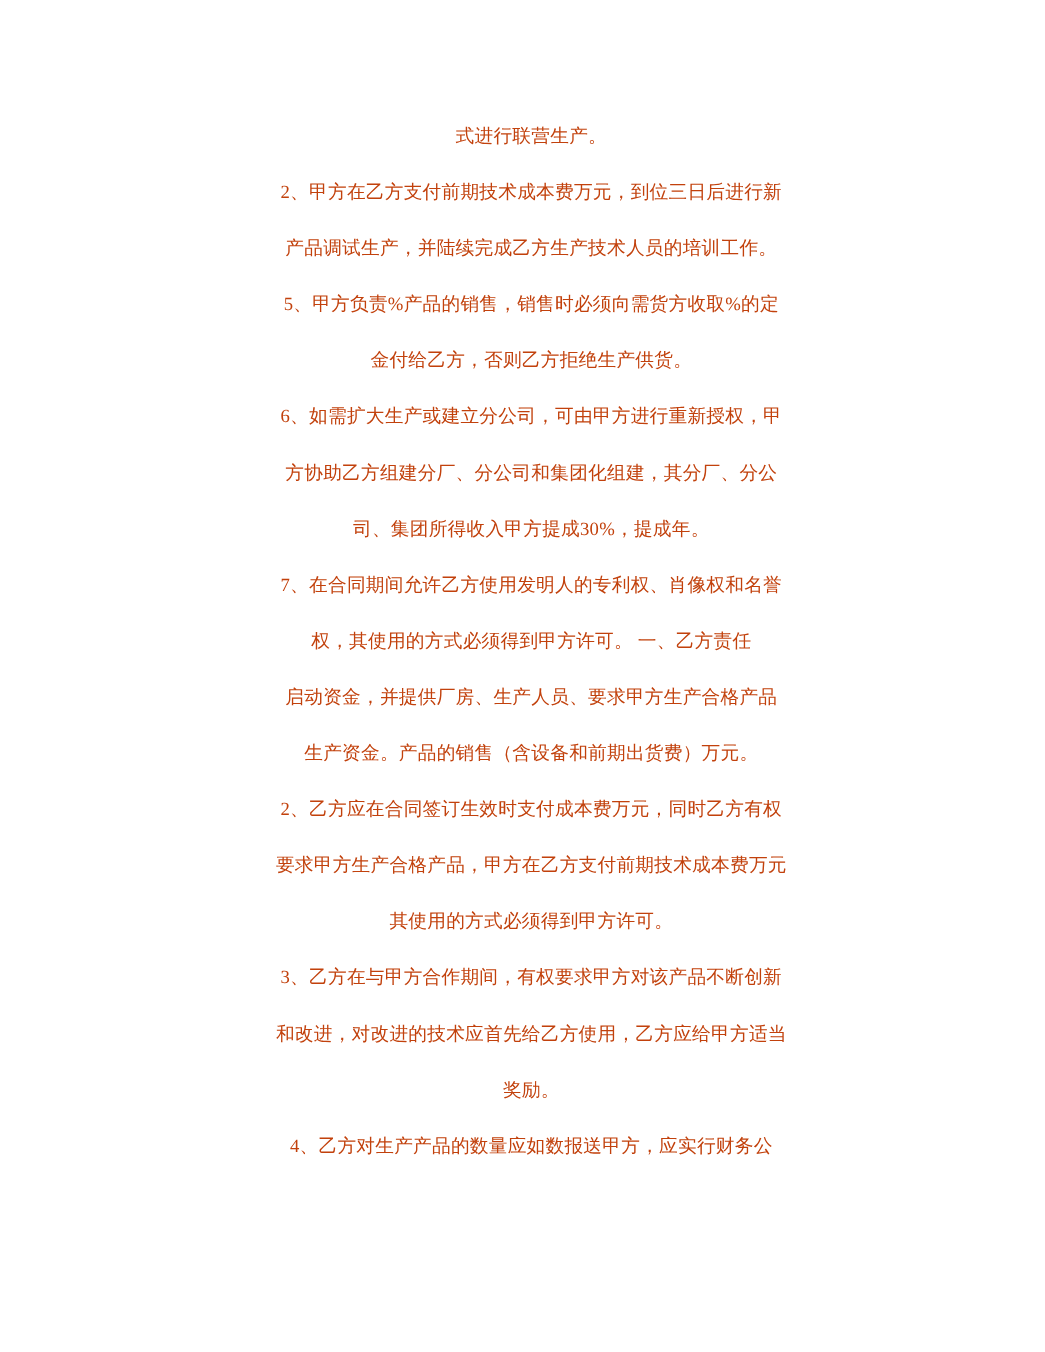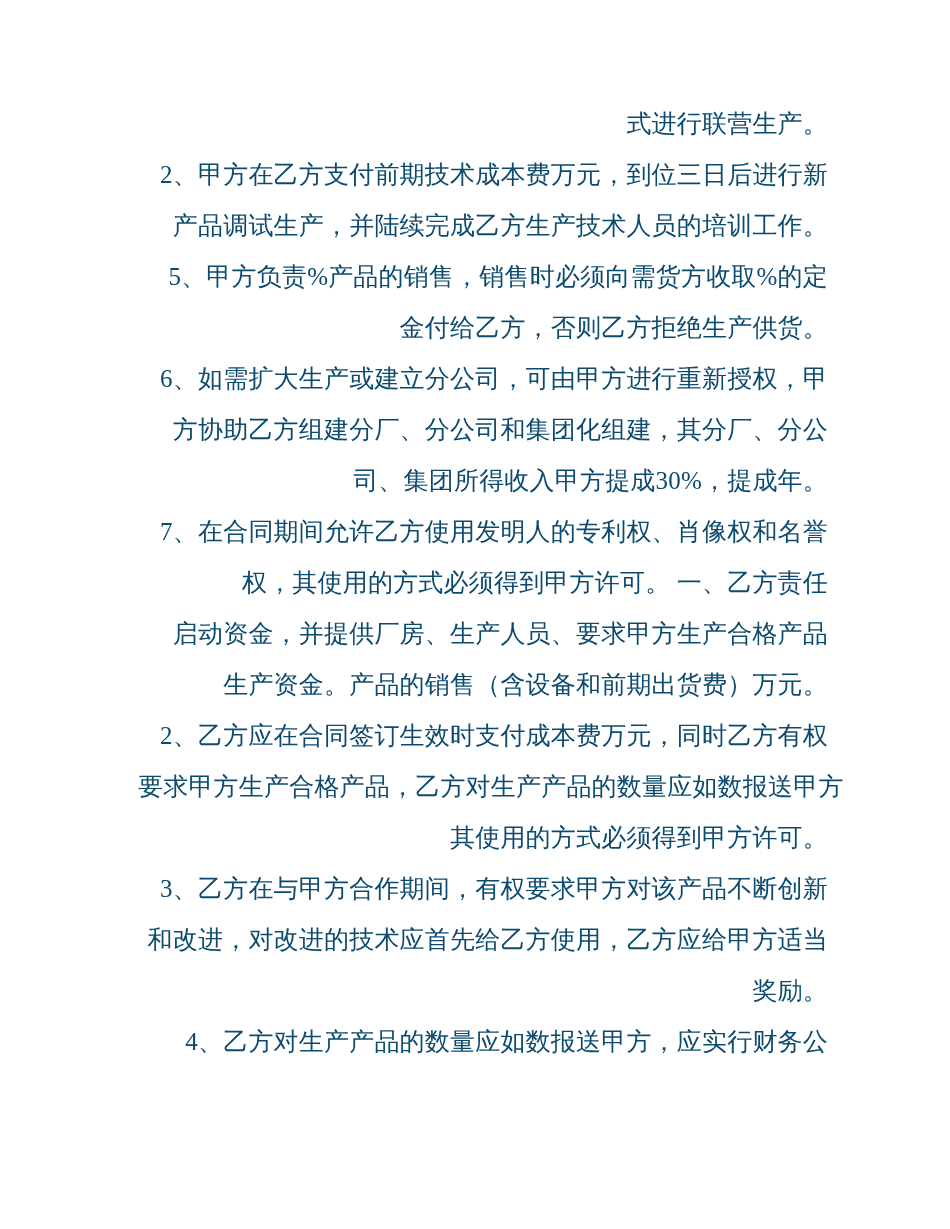--- a/index.html
+++ b/index.html
@@ -17,45 +17,45 @@
   }
   .textblock {
     position: absolute;
     left: 138px;
     top: 98px;
     width: 690px;
   }
   .line {
     height: 51px;
     line-height: 51px;
-    font-size: 25px;
-    color: #0c4a6e;
+    font-size: 17px;
+    color: #c2410c;
     letter-spacing: 0.2px;
     white-space: nowrap;
-    text-align: right;
+    text-align: center;
   }
 </style>
 </head>
 <body>
 
 <div class="page">
   <div class="textblock">
     <div class="line">式进行联营生产。</div>
     <div class="line">2、甲方在乙方支付前期技术成本费万元，到位三日后进行新</div>
     <div class="line">产品调试生产，并陆续完成乙方生产技术人员的培训工作。</div>
     <div class="line">5、甲方负责%产品的销售，销售时必须向需货方收取%的定</div>
     <div class="line">金付给乙方，否则乙方拒绝生产供货。</div>
     <div class="line">6、如需扩大生产或建立分公司，可由甲方进行重新授权，甲</div>
     <div class="line">方协助乙方组建分厂、分公司和集团化组建，其分厂、分公</div>
     <div class="line">司、集团所得收入甲方提成30%，提成年。</div>
     <div class="line">7、在合同期间允许乙方使用发明人的专利权、肖像权和名誉</div>
     <div class="line">权，其使用的方式必须得到甲方许可。 一、乙方责任</div>
     <div class="line">启动资金，并提供厂房、生产人员、要求甲方生产合格产品</div>
     <div class="line">生产资金。产品的销售（含设备和前期出货费）万元。</div>
     <div class="line">2、乙方应在合同签订生效时支付成本费万元，同时乙方有权</div>
-    <div class="line">要求甲方生产合格产品，乙方对生产产品的数量应如数报送甲方</div>
+    <div class="line">要求甲方生产合格产品，甲方在乙方支付前期技术成本费万元</div>
     <div class="line">其使用的方式必须得到甲方许可。</div>
     <div class="line">3、乙方在与甲方合作期间，有权要求甲方对该产品不断创新</div>
     <div class="line">和改进，对改进的技术应首先给乙方使用，乙方应给甲方适当</div>
     <div class="line">奖励。</div>
     <div class="line">4、乙方对生产产品的数量应如数报送甲方，应实行财务公</div>
   </div>
 </div>
 
 </body></html>

